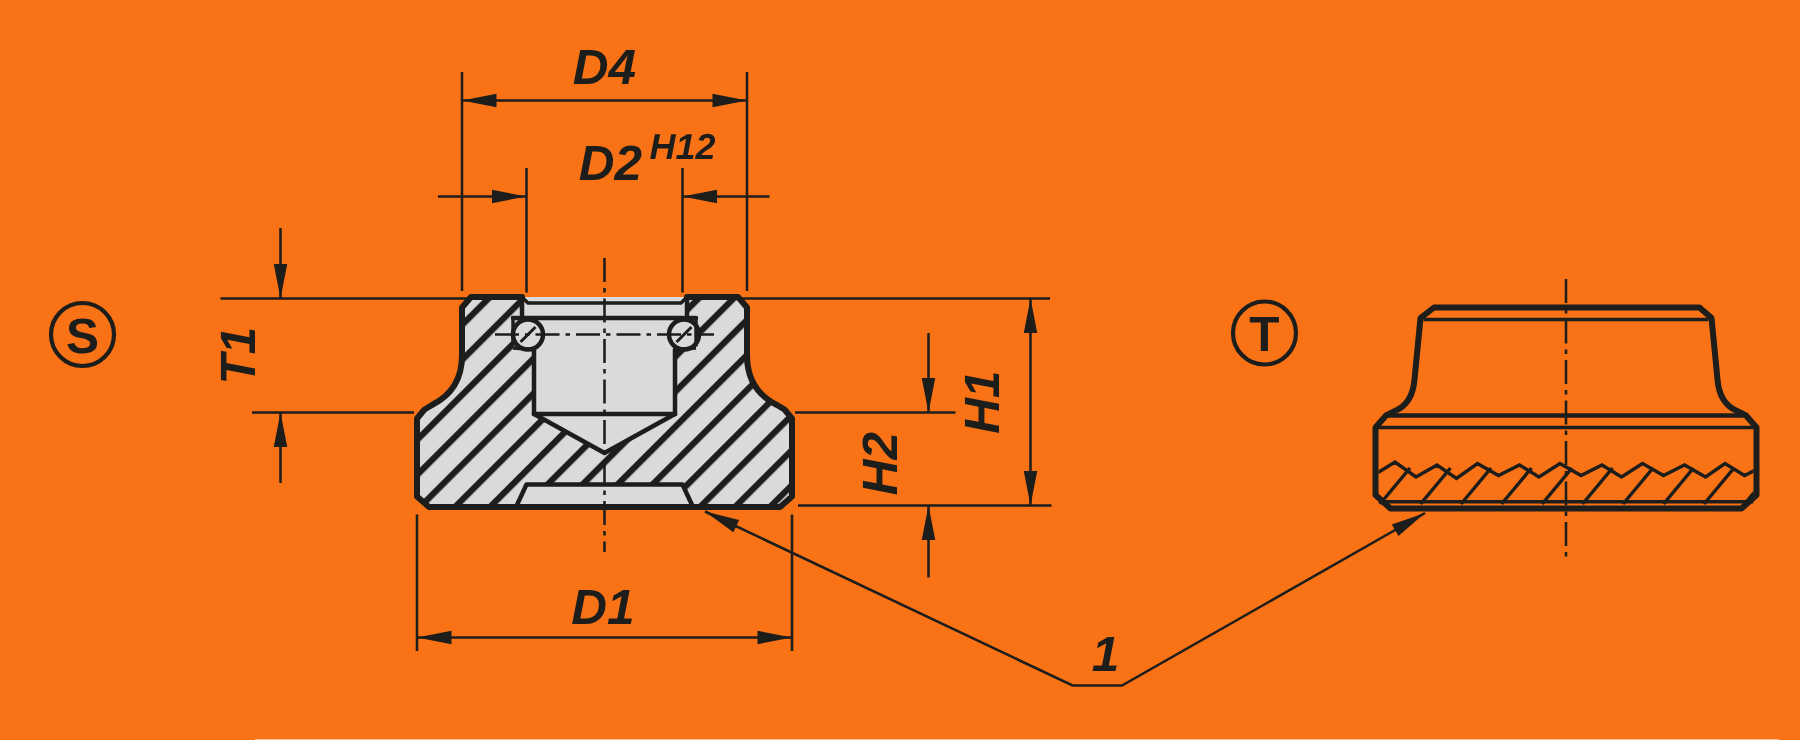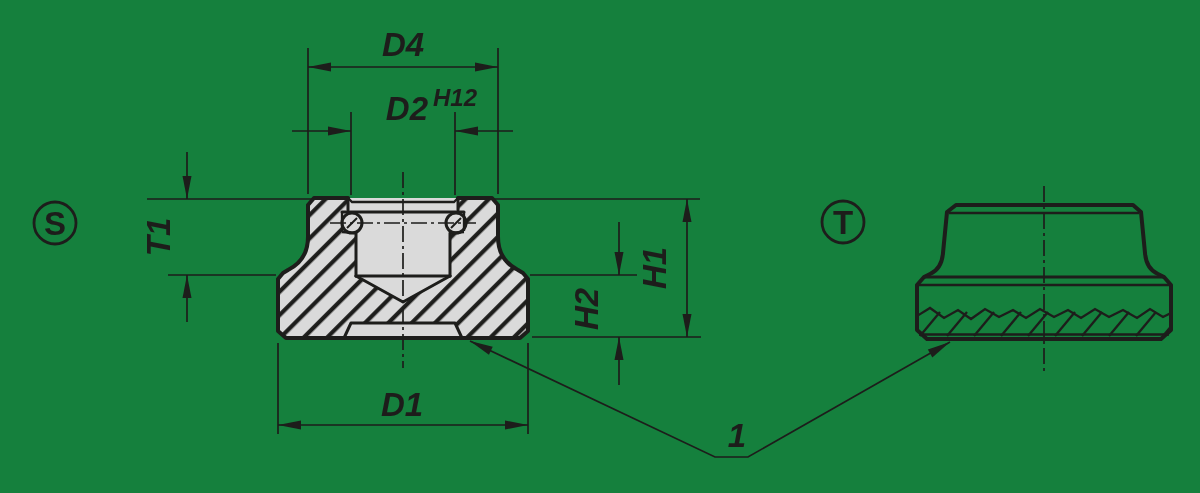--- a/index.html
+++ b/index.html
@@ -1,16 +1,16 @@
 <!DOCTYPE html>
 <html><head>
 <meta charset="utf-8">
 <style>
   html,body{margin:0;padding:0;background:#ffffff;}
-  .stage{position:relative;width:1200px;height:493px;background:#15803d;overflow:hidden;}
+  .stage{position:relative;width:1200px;height:493px;background:#f97316;overflow:hidden;}
   svg{display:block;}
   text{fill:#1d1d1b;font-family:"Liberation Sans", sans-serif;}
   .dimtext{font-style:italic;font-weight:bold;font-size:33px;}
   .dimtext-sup{font-style:italic;font-weight:bold;font-size:24px;}
   .viewtext{font-weight:bold;font-size:33px;}
   .thick{stroke:#1d1d1b;stroke-width:4;fill:none;stroke-linejoin:round;stroke-linecap:round;}
   .med{stroke:#1d1d1b;stroke-width:3;fill:none;stroke-linejoin:round;stroke-linecap:round;}
   .med2{stroke:#1d1d1b;stroke-width:2.3;fill:none;}
   .thin{stroke:#1d1d1b;stroke-width:1.7;fill:none;}
   .cl{stroke:#1d1d1b;stroke-width:1.7;fill:none;stroke-dasharray:16 4 3 4;}

